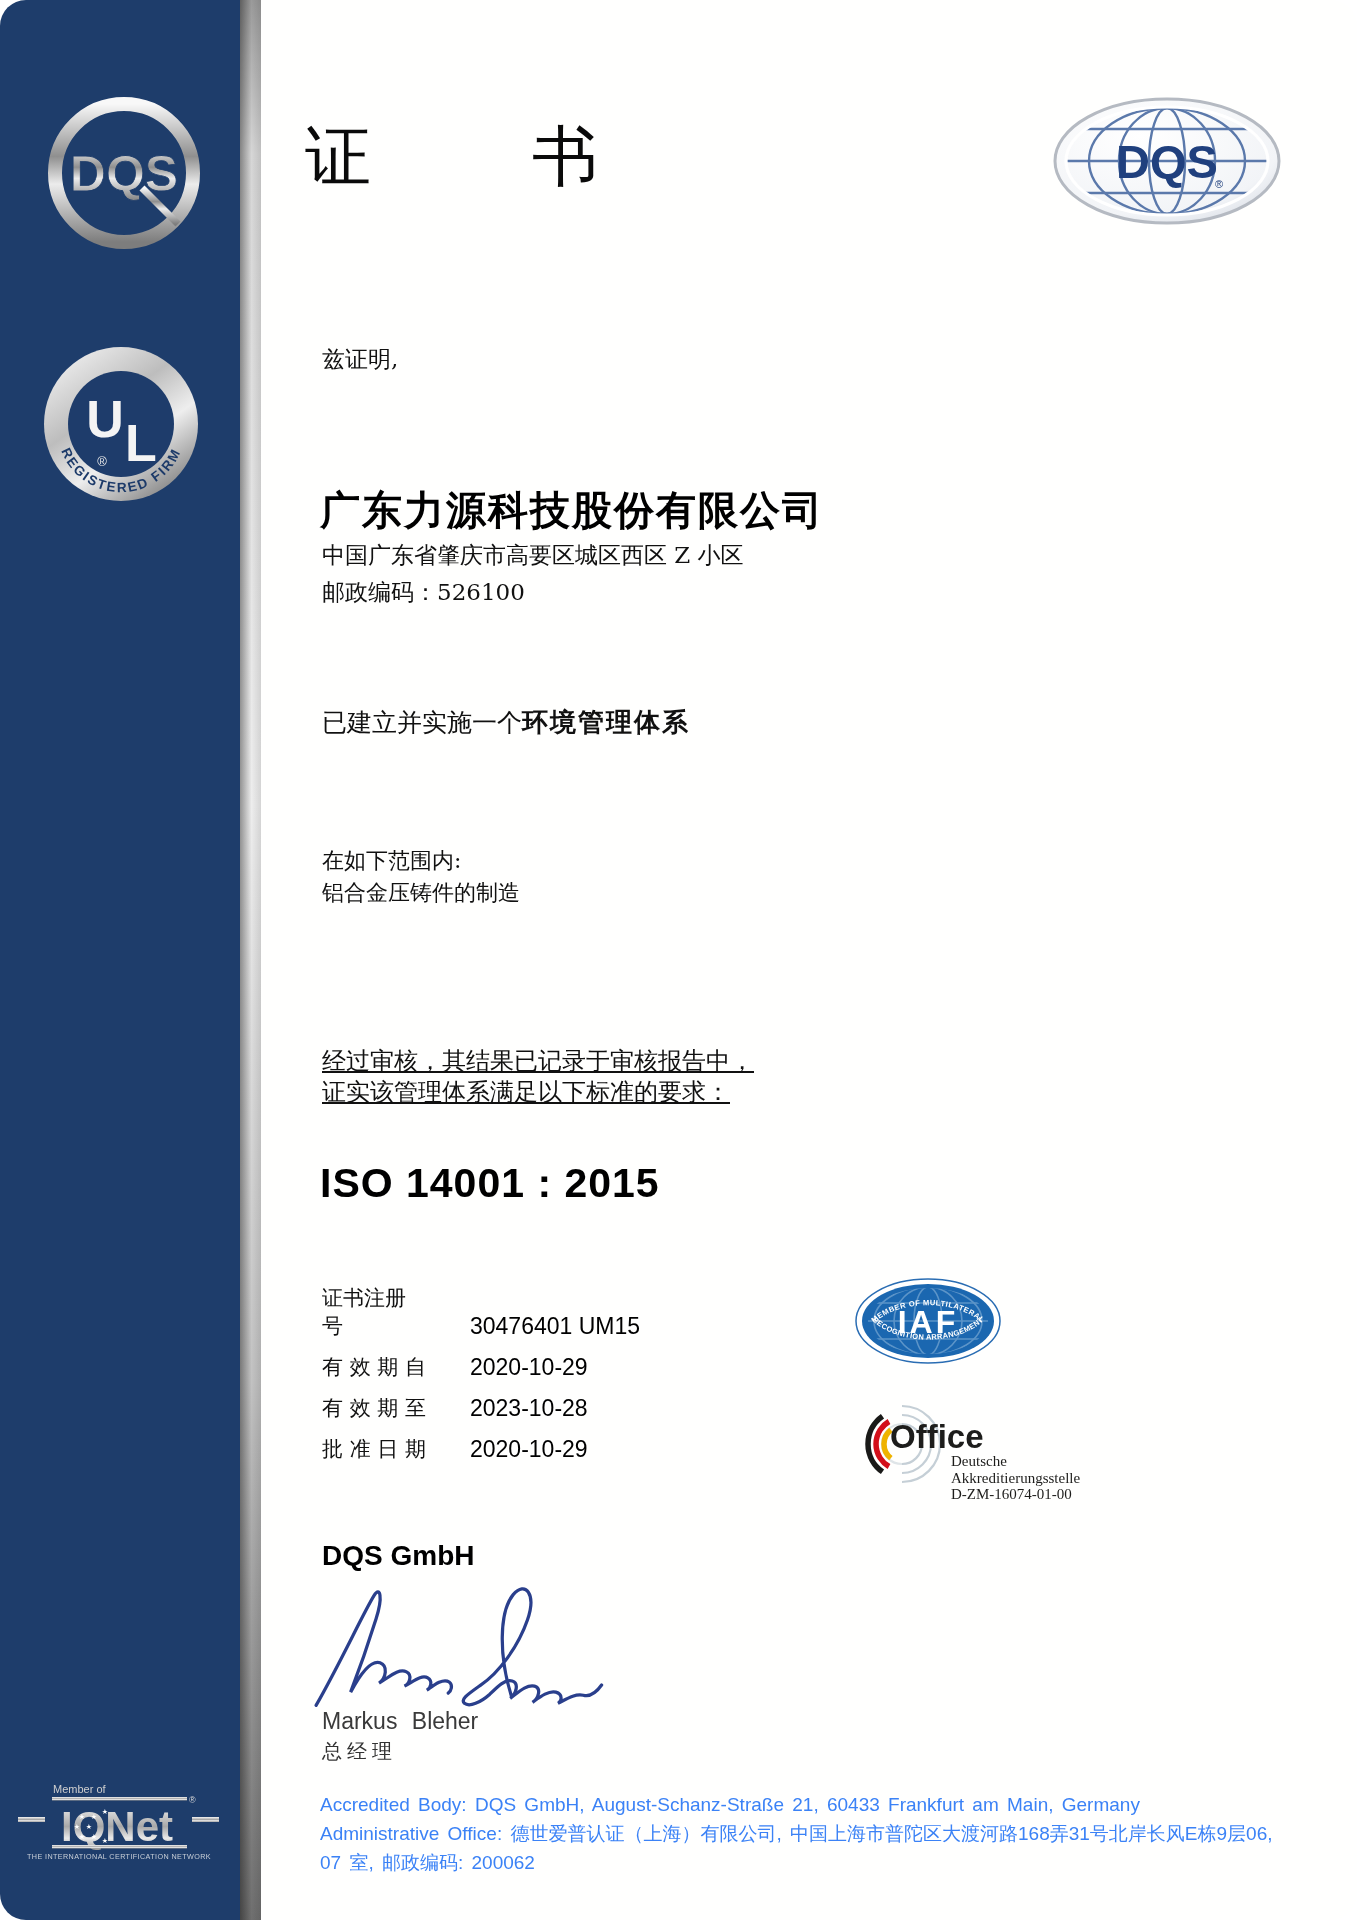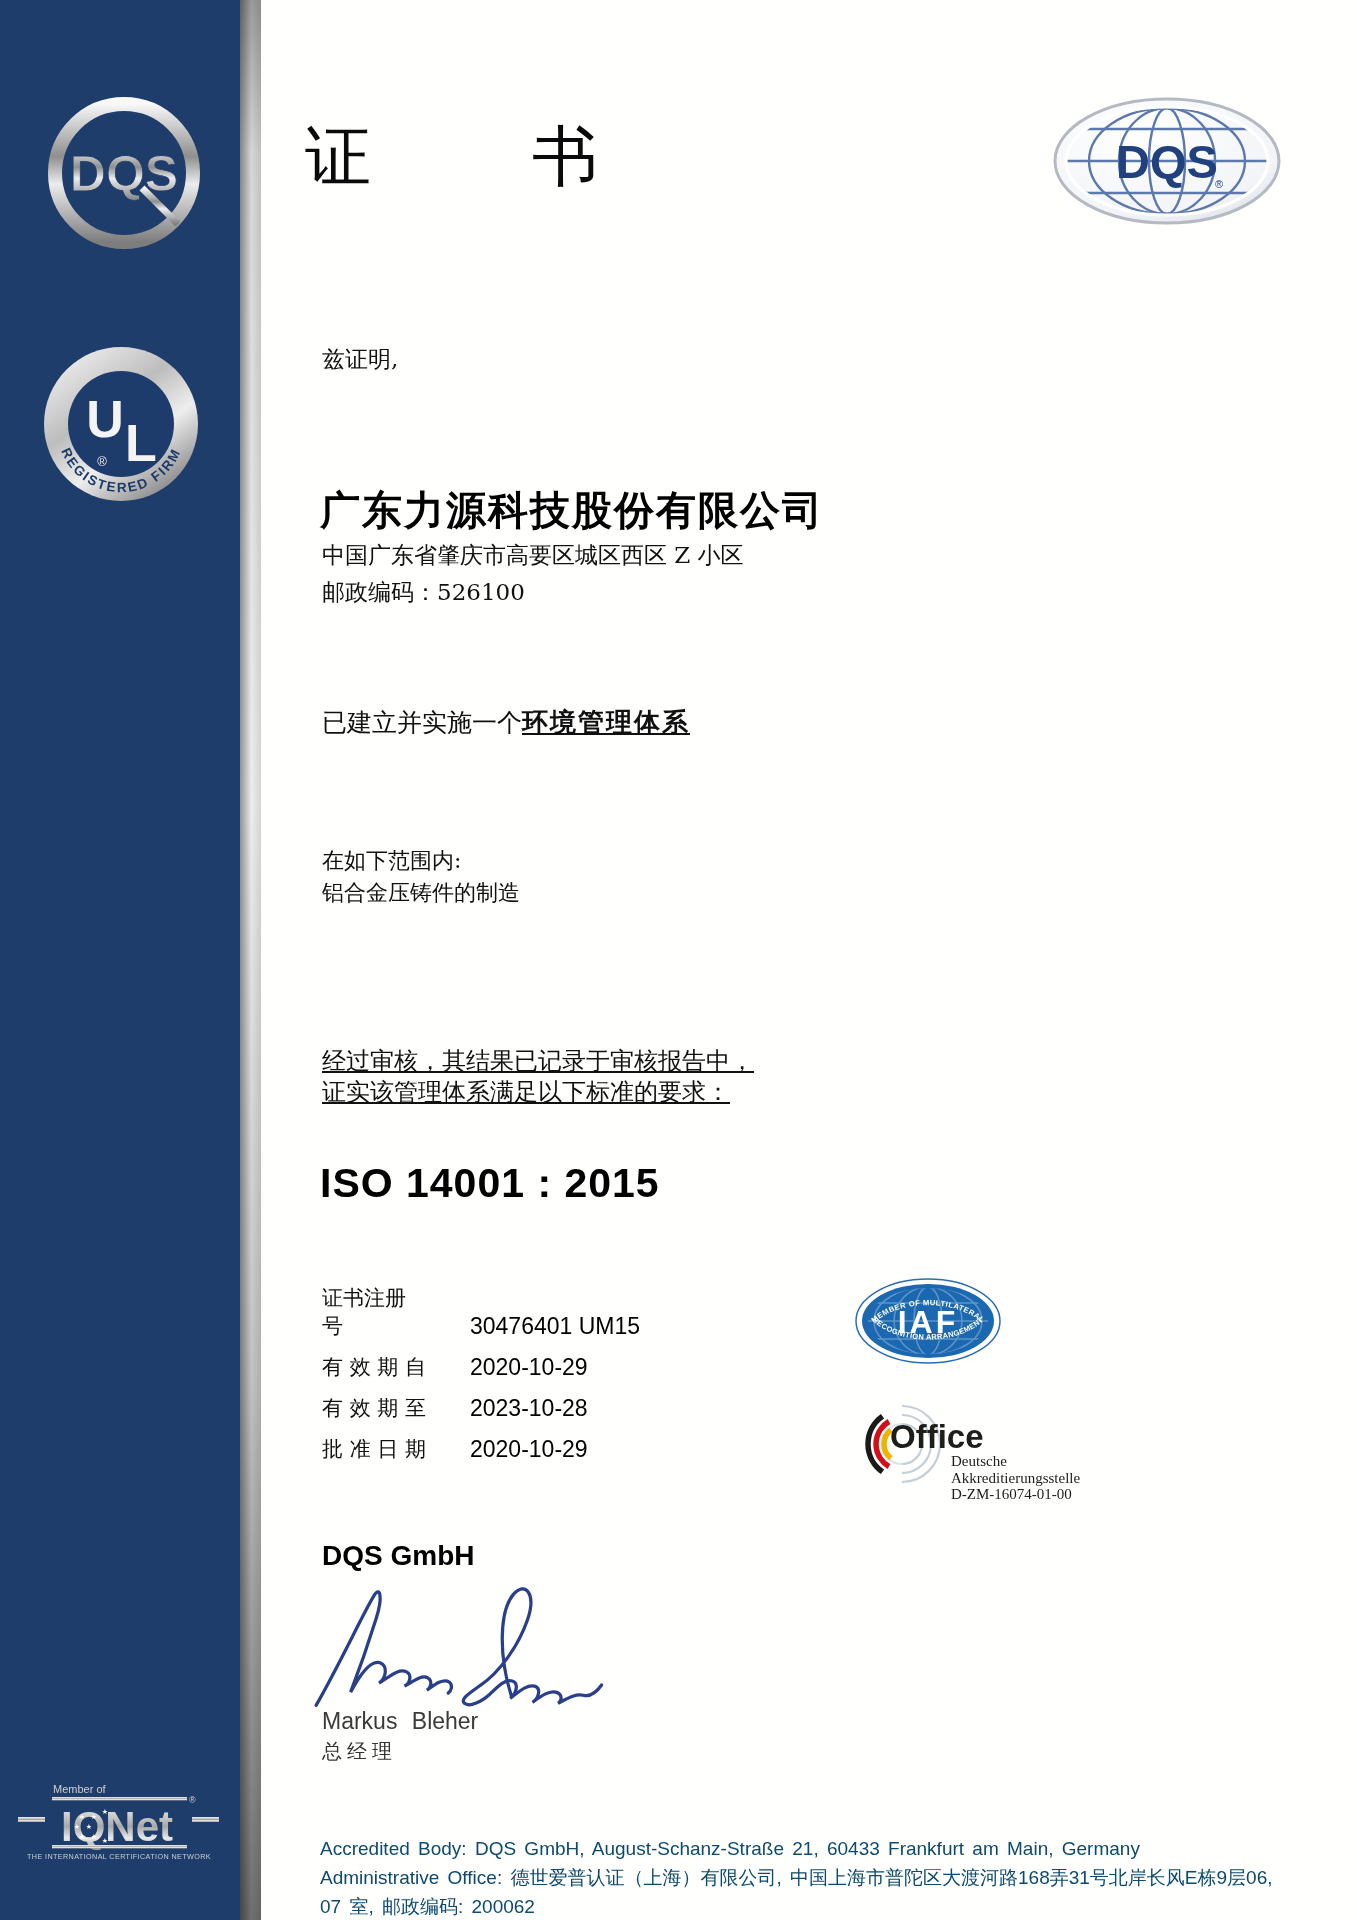--- a/index.html
+++ b/index.html
@@ -1,46 +1,46 @@
 <!DOCTYPE html>
 <html><head>
 <meta charset="utf-8">
 <style>
   html,body{margin:0;padding:0;background:#ffffff;}
   .page{position:relative;width:1357px;height:1920px;background:#fffffe;overflow:hidden;
-        font-family:"DejaVu Serif","Liberation Serif",serif;color:#111;}
+        font-family:"DejaVu Serif","Liberation Serif",serif;color:#111;border-radius:26px;}
   
   .sidebar{position:absolute;left:0;top:0;width:240px;height:1920px;background:#1e3d6b;}
   .metal-strip{position:absolute;left:240px;top:0;width:21px;height:1920px;
      background-image:
        linear-gradient(90deg, rgba(0,0,0,0.38), rgba(0,0,0,0) 55%, rgba(0,0,0,0.10)),
        linear-gradient(180deg,#9a9a9a 0%,#d6d6d6 8%,#ededed 42%,#c2c2c2 72%,#6f6f6f 100%);}
   .abs{position:absolute;}
   
   .title{left:305px;top:124px;font-size:66px;line-height:1;letter-spacing:70px;color:#0a0a0a;}
   .certify{left:322px;top:344px;font-size:23px;}
   .company-name{left:320px;top:483px;font-size:40px;font-weight:bold;letter-spacing:2px;color:#000;}
   .company-addr{left:322px;top:537px;font-size:23px;line-height:37px;}
   .system-line{left:322px;top:705px;font-size:25px;}
-  .system-line b{font-family:"Liberation Sans","DejaVu Sans",sans-serif;font-size:26px;letter-spacing:2px;text-decoration:underline;}
+  .system-line b{font-family:"Liberation Sans","DejaVu Sans",sans-serif;font-size:26px;letter-spacing:2px;}
   .scope{left:322px;top:845px;font-size:22px;line-height:32px;}
   .audit{left:322px;top:1046px;font-size:24px;line-height:31px;text-decoration:underline;}
   .standard{left:320px;top:1160px;font-size:41px;font-weight:bold;
             font-family:"Liberation Sans","DejaVu Sans",sans-serif;letter-spacing:1px;color:#000;}
   .details{left:322px;top:1316px;}
   .detail-row{display:flex;align-items:flex-end;height:24px;margin-bottom:17px;}
   .detail-label{width:104px;font-size:21px;text-align-last:justify;}
   .detail-value{margin-left:44px;font-family:"Liberation Sans","DejaVu Sans",sans-serif;font-size:23px;color:#000;}
   .issuer{left:322px;top:1540px;font-size:28px;font-weight:bold;
           font-family:"Liberation Sans","DejaVu Sans",sans-serif;color:#000;}
   .signer-name{left:322px;top:1708px;font-size:23px;word-spacing:8px;
           font-family:"Liberation Sans","DejaVu Sans",sans-serif;color:#3a3a3a;}
   .signer-title{left:322px;top:1738px;font-size:20px;letter-spacing:5px;color:#333;}
   .footer{left:320px;top:1790px;font-size:19px;line-height:29px;word-spacing:3px;
-          font-family:"Liberation Sans","DejaVu Sans",sans-serif;color:#0c4a6e;margin-top:44px;}
+          font-family:"Liberation Sans","DejaVu Sans",sans-serif;color:#3b82f6;}
   
   .dakks-name{left:890px;top:1418px;font-size:33px;font-weight:600;color:#1d1d1b;
           font-family:"Liberation Sans","DejaVu Sans",sans-serif;}
   .dakks-sub{left:951px;top:1453px;font-size:15px;line-height:16.5px;color:#1d1d1b;
           font-family:Liberation Serif, serif;}
   svg{display:block;}
 </style>
 </head>
 <body>
 

